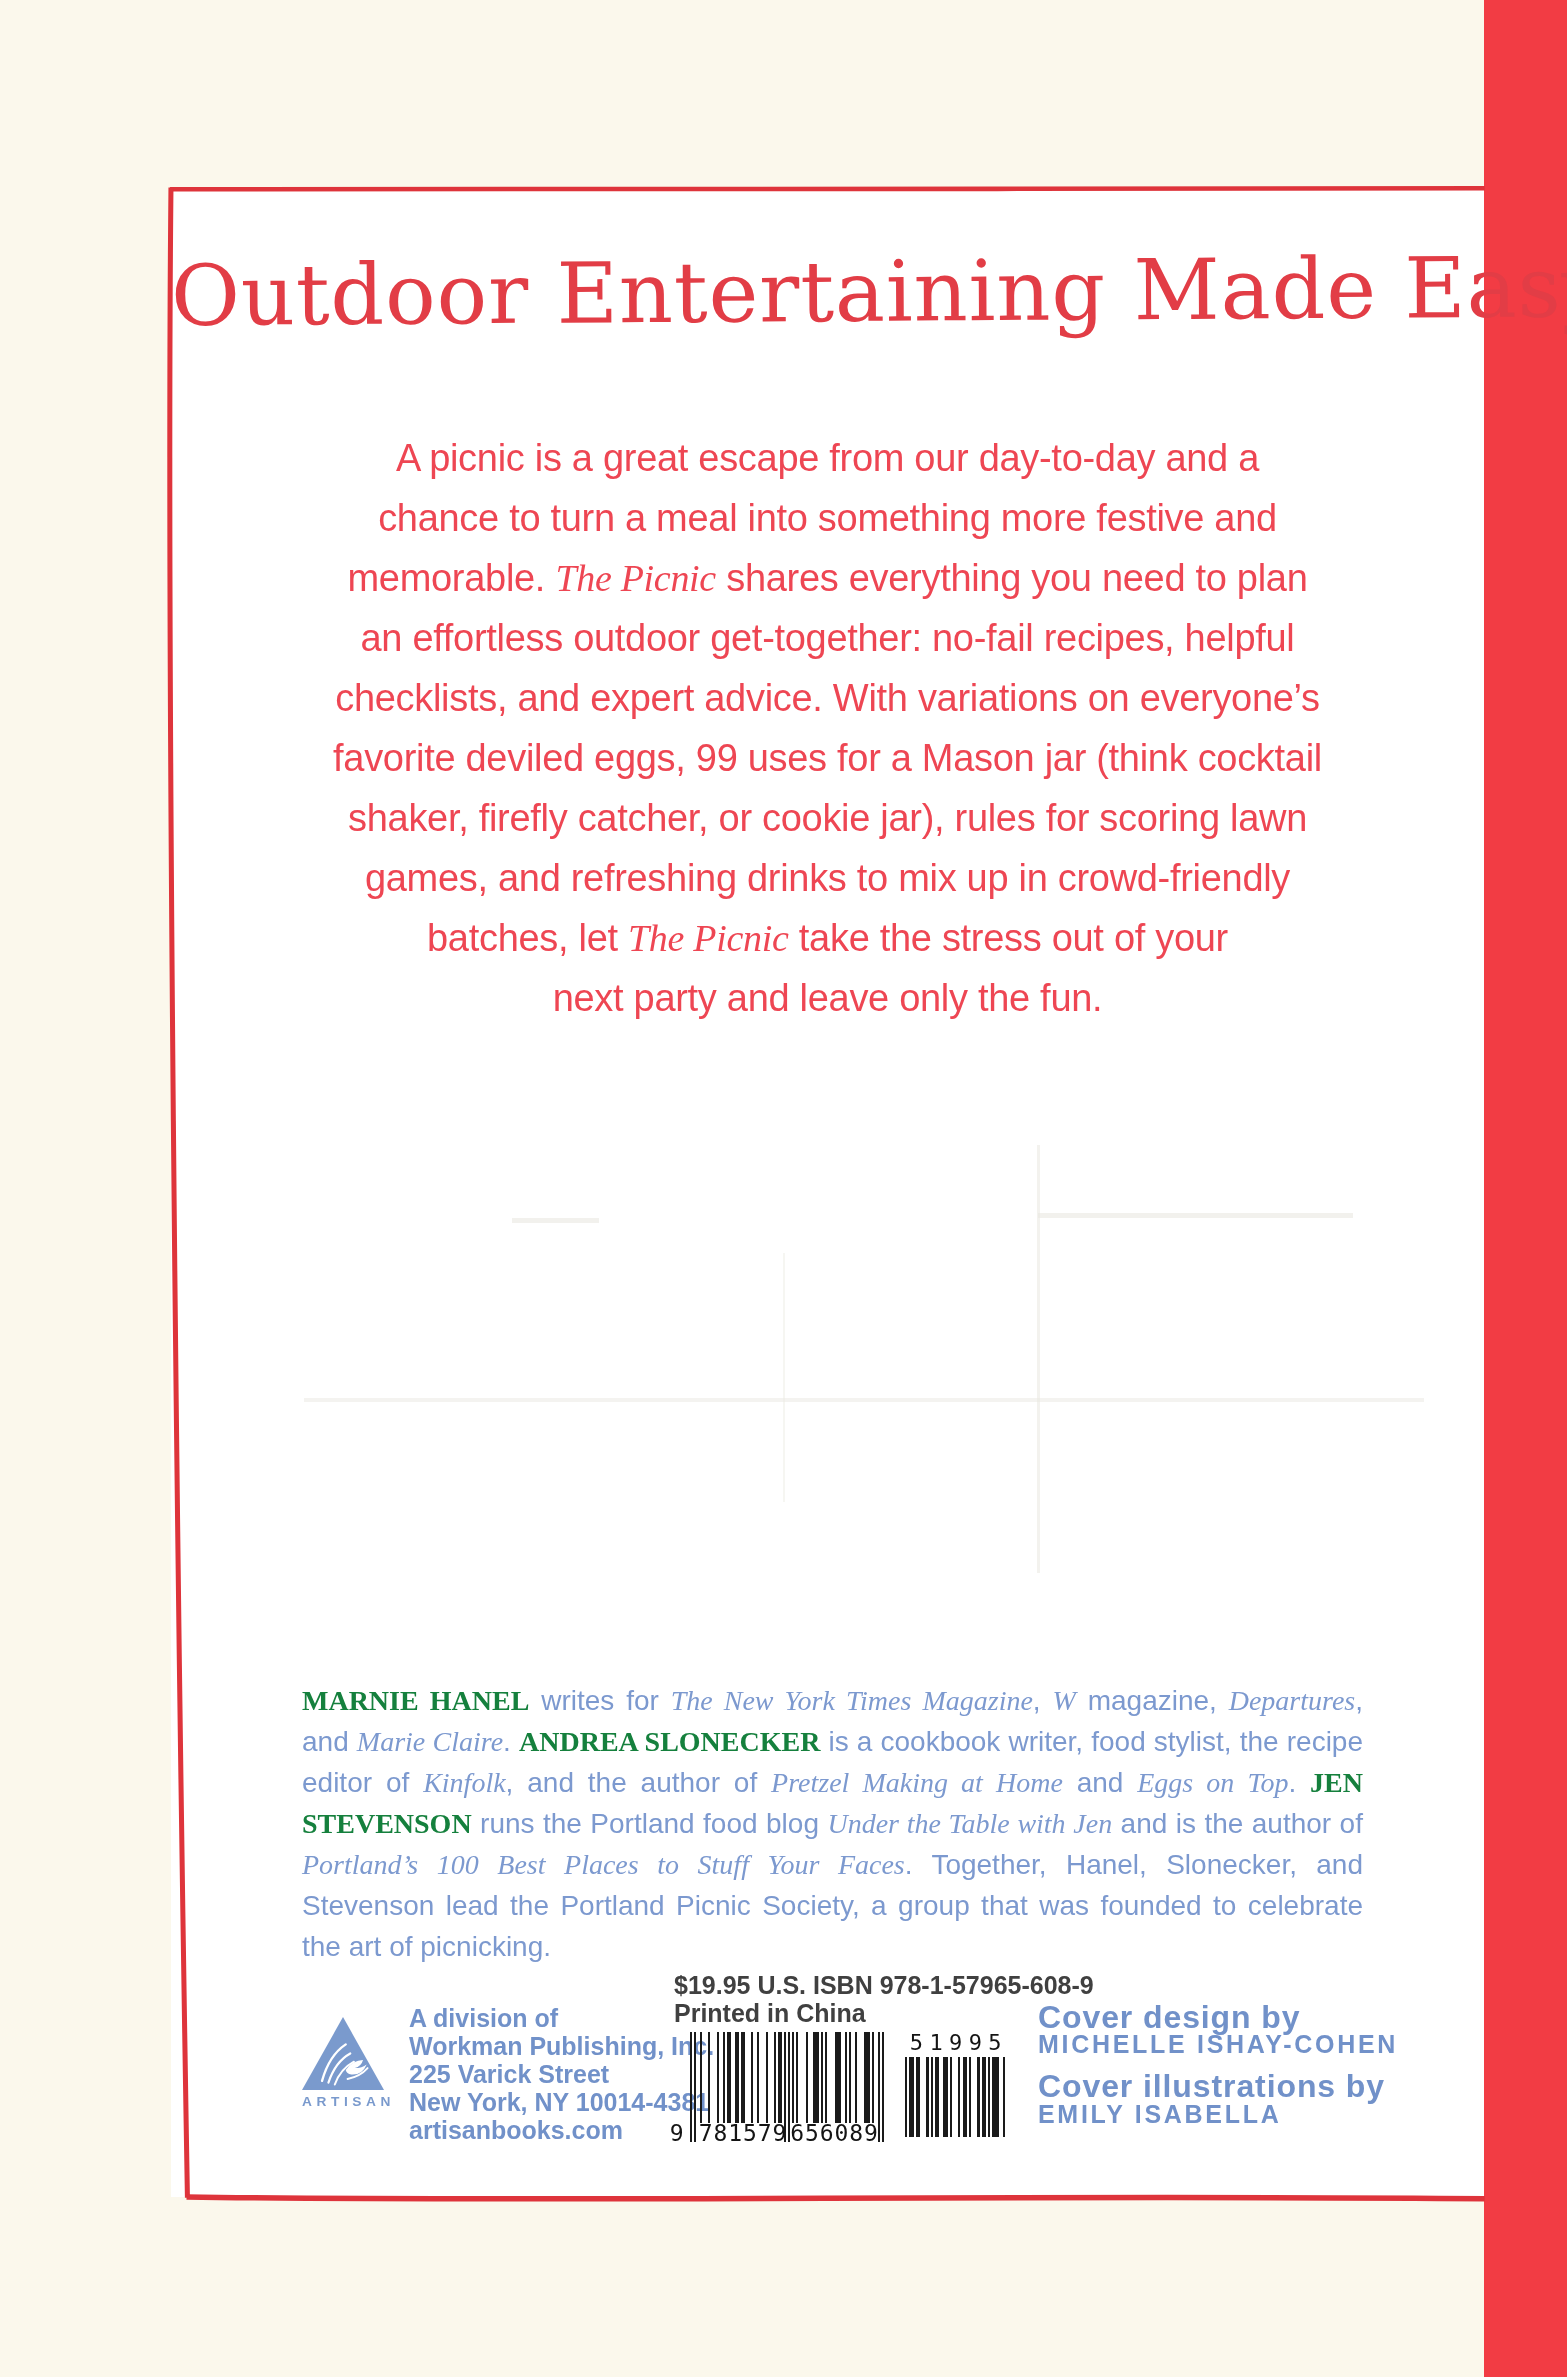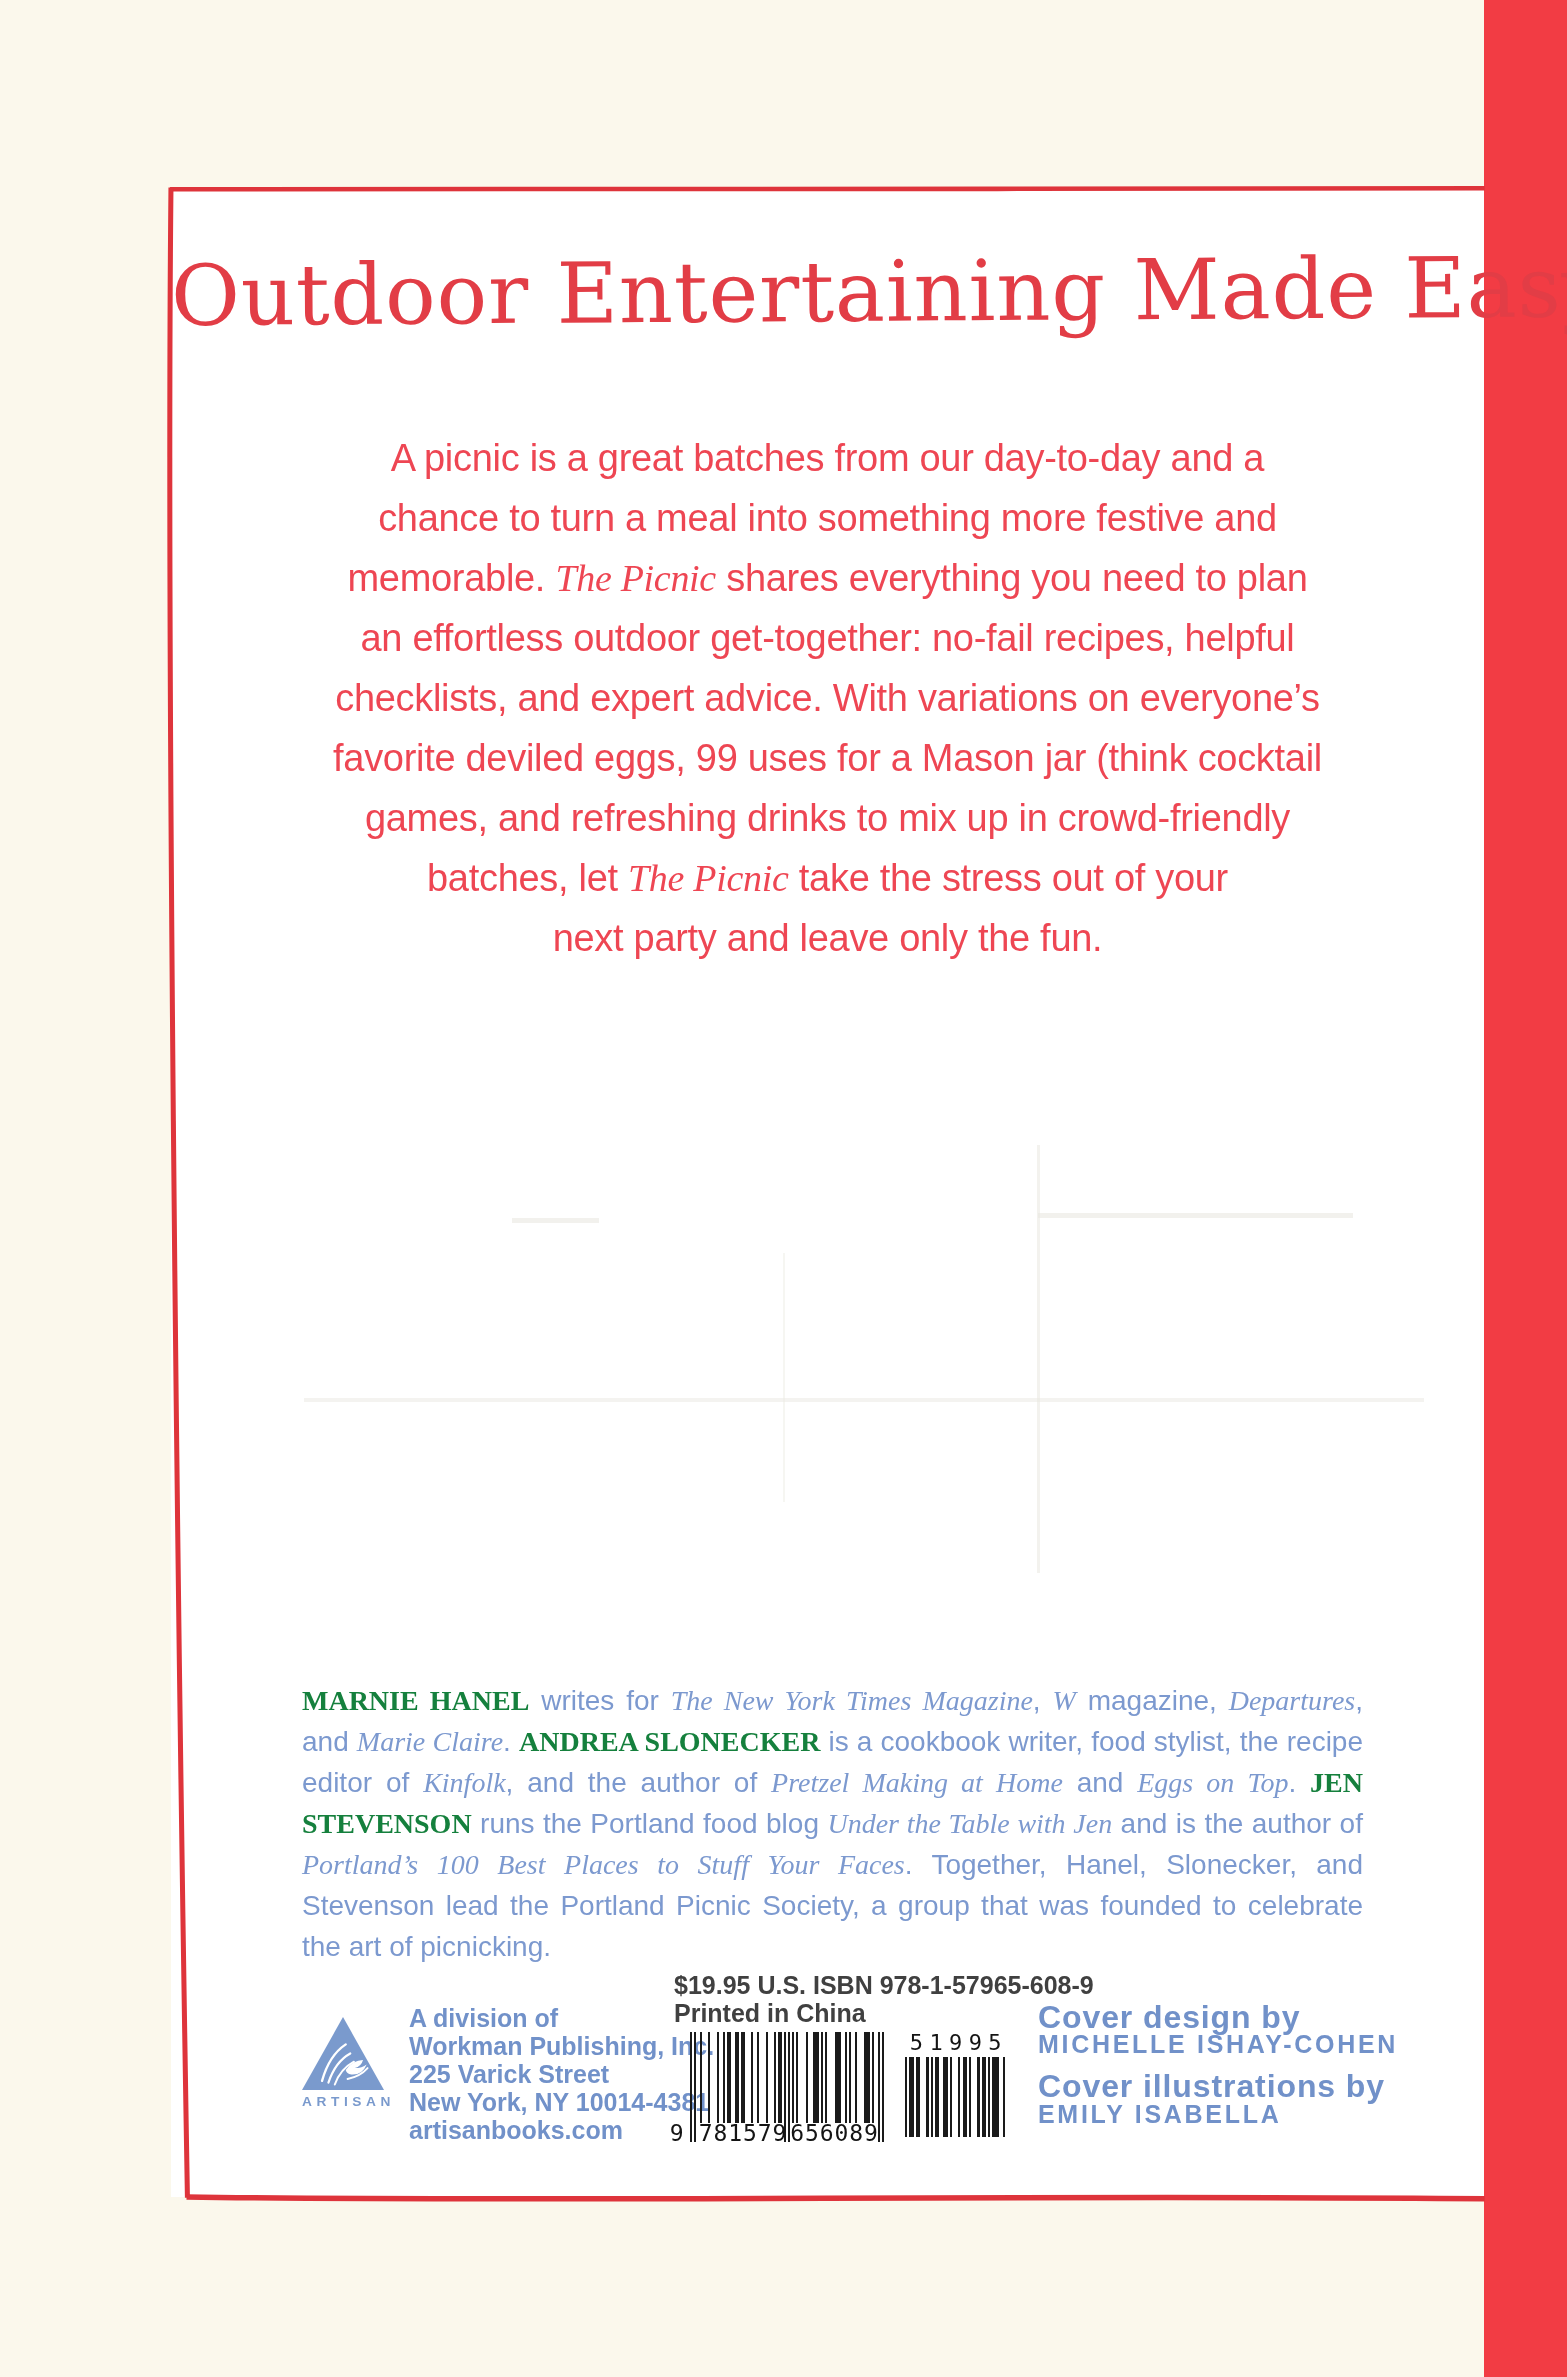--- a/index.html
+++ b/index.html
@@ -71,26 +71,27 @@
 
   <svg class="frame-svg" viewBox="0 0 1714 2600" xmlns="http://www.w3.org/2000/svg">
     <path d="M186,207 C480,202.5 1150,209 1624,206" stroke="#DE343B" stroke-width="5" fill="none"></path>
     <path d="M187,205 C182,700 193,1700 205,2404" stroke="#DE343B" stroke-width="5.5" fill="none"></path>
     <path d="M204,2403 C560,2409 1150,2400.5 1624,2405" stroke="#DE343B" stroke-width="6" fill="none"></path>
   </svg>
 
   <div class="headline">Outdoor Entertaining Made Easy</div>
 
   <div class="blurb">
-      <div class="line"><span>A picnic is a great batches from our day-to-day and a</span></div>
+      <div class="line"><span>A picnic is a great escape from our day-to-day and a</span></div>
       <div class="line"><span>chance to turn a meal into something more festive and</span></div>
       <div class="line"><span>memorable. </span><span class="it">The Picnic</span><span> shares everything you need to plan</span></div>
       <div class="line"><span>an effortless outdoor get-together: no-fail recipes, helpful</span></div>
       <div class="line"><span>checklists, and expert advice. With variations on everyone’s</span></div>
       <div class="line"><span>favorite deviled eggs, 99 uses for a Mason jar (think cocktail</span></div>
+      <div class="line"><span>shaker, firefly catcher, or cookie jar), rules for scoring lawn</span></div>
       <div class="line"><span>games, and refreshing drinks to mix up in crowd-friendly</span></div>
       <div class="line"><span>batches, let </span><span class="it">The Picnic</span><span> take the stress out of your</span></div>
       <div class="line"><span>next party and leave only the fun.</span></div>
     </div>
 
   <div class="bio"><span class="bd">MARNIE HANEL</span><span> writes for </span><span class="it">The New York Times Magazine</span><span>, </span><span class="it">W</span><span> magazine, </span><span class="it">Departures</span><span>, and </span><span class="it">Marie Claire</span><span>. </span><span class="bd">ANDREA SLONECKER</span><span> is a cookbook writer, food stylist, the recipe editor of </span><span class="it">Kinfolk</span><span>, and the author of </span><span class="it">Pretzel Making at Home</span><span> and </span><span class="it">Eggs on Top</span><span>. </span><span class="bd">JEN STEVENSON</span><span> runs the Portland food blog </span><span class="it">Under the Table with Jen</span><span> and is the author of </span><span class="it">Portland’s 100 Best Places to Stuff Your Faces</span><span>. Together, Hanel, Slonecker, and Stevenson lead the Portland Picnic Society, a group that was founded to celebrate the art of picnicking.</span></div>
 
   <svg class="logo-svg" viewBox="0 0 90 80" xmlns="http://www.w3.org/2000/svg">
     <polygon points="45,0 0,80 90,80" fill="#7A9ACD"></polygon>
     <path d="M22,70 C27,52 36,38 48,30" stroke="#FFFFFF" stroke-width="2.6" fill="none" stroke-linecap="round"></path>

